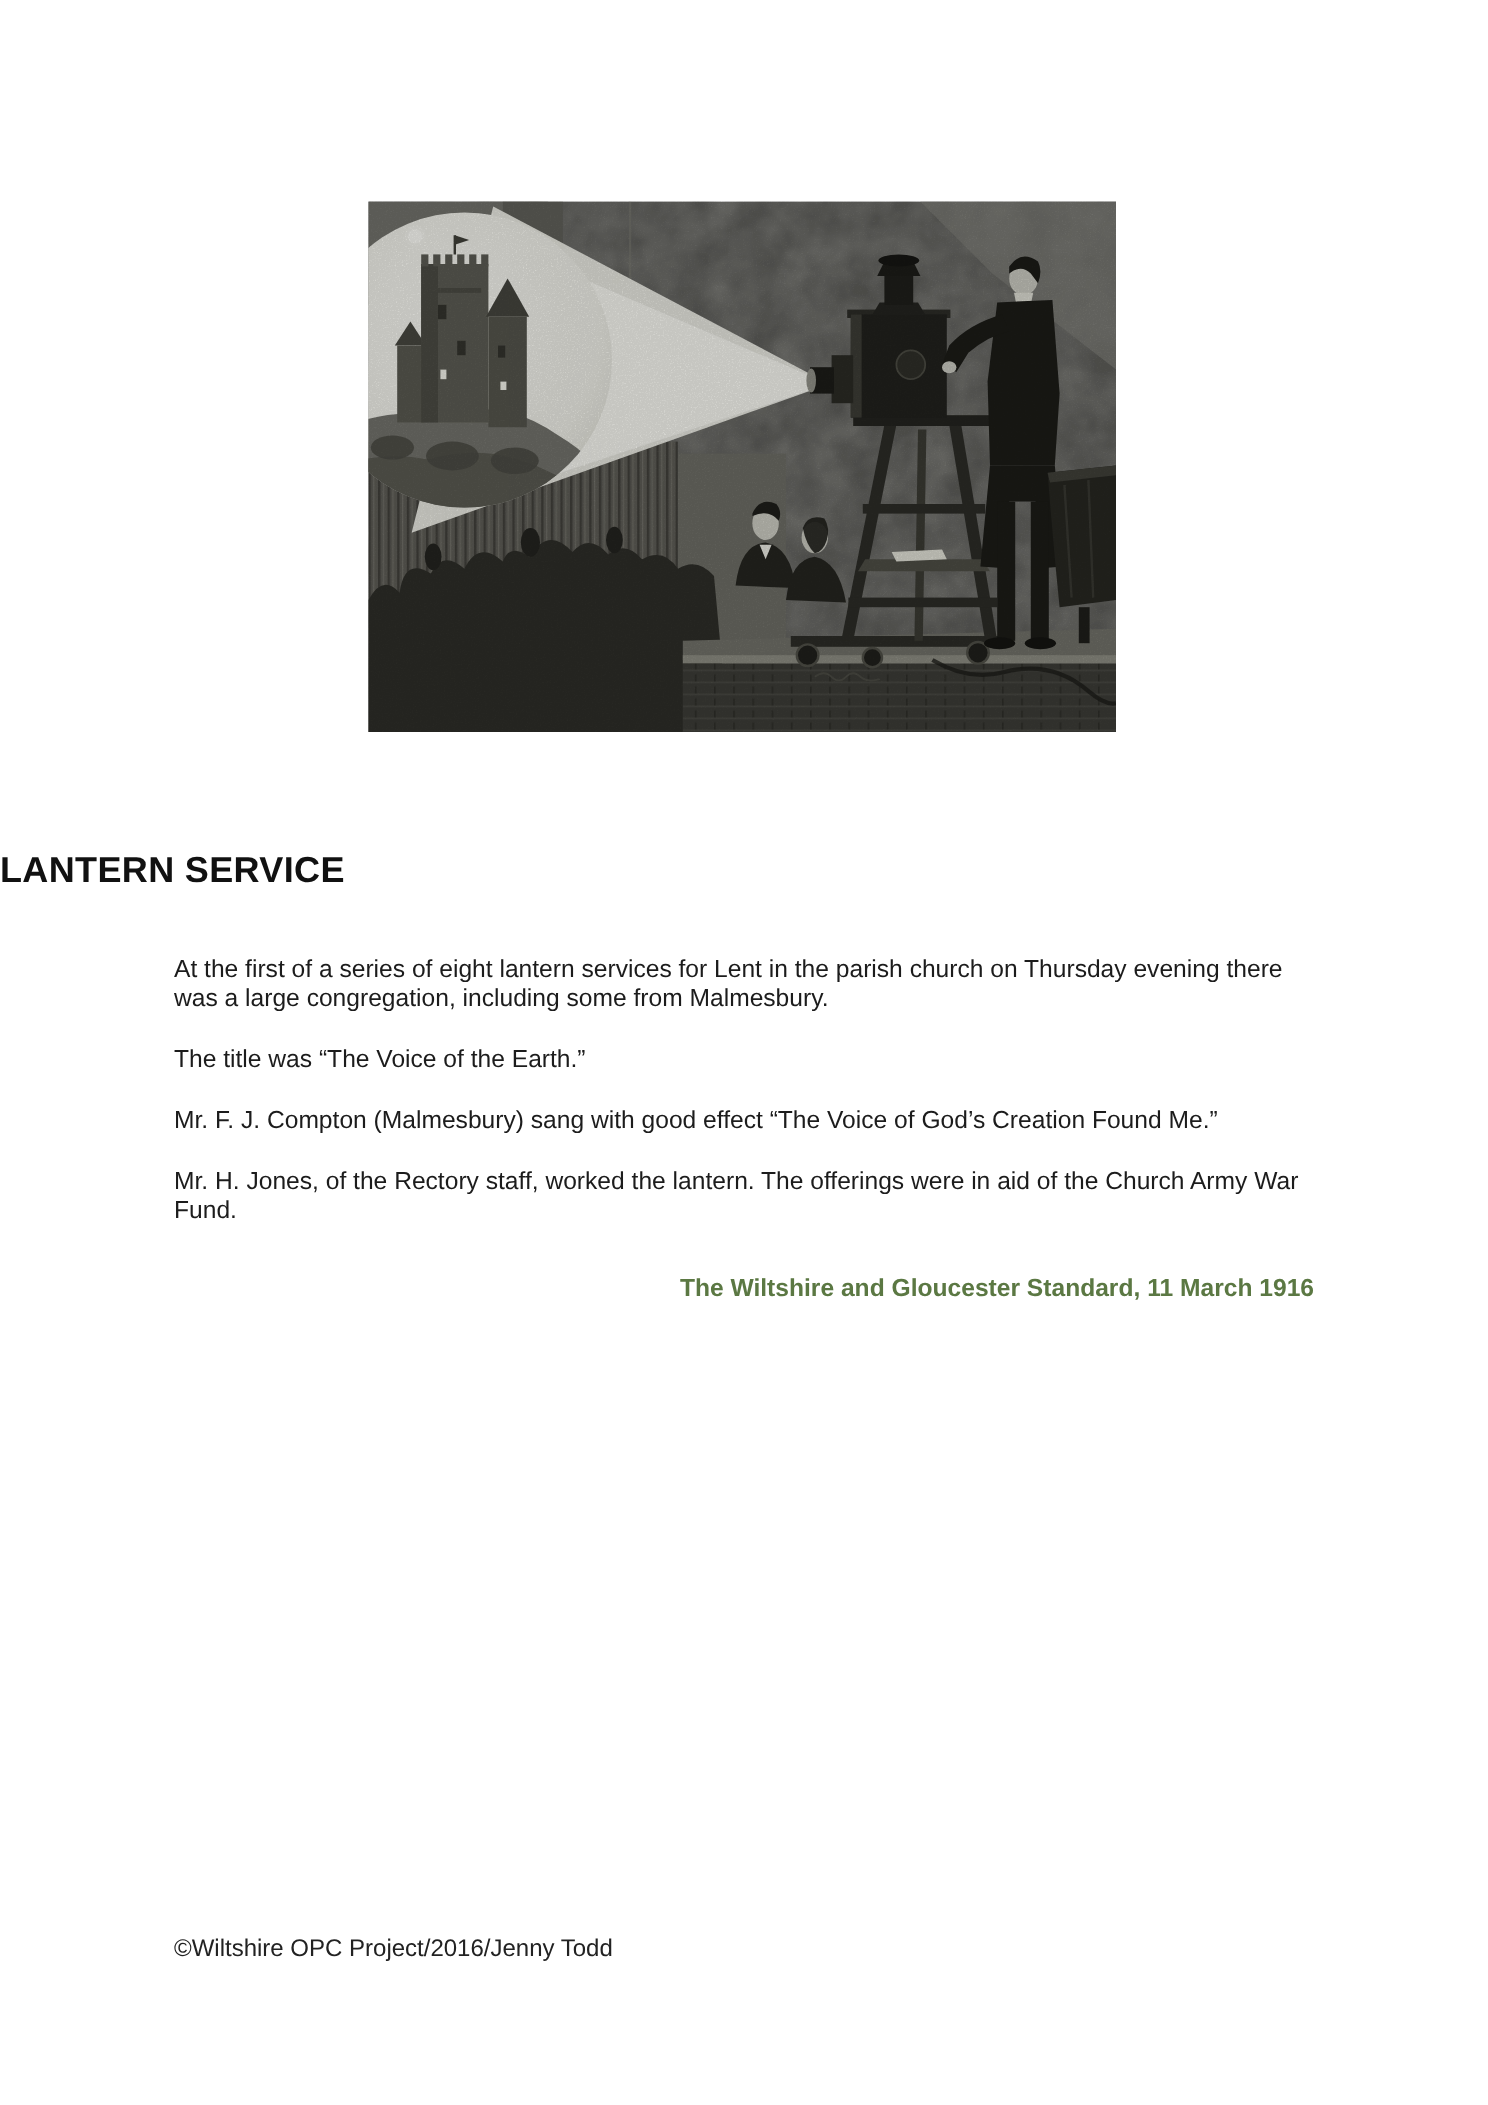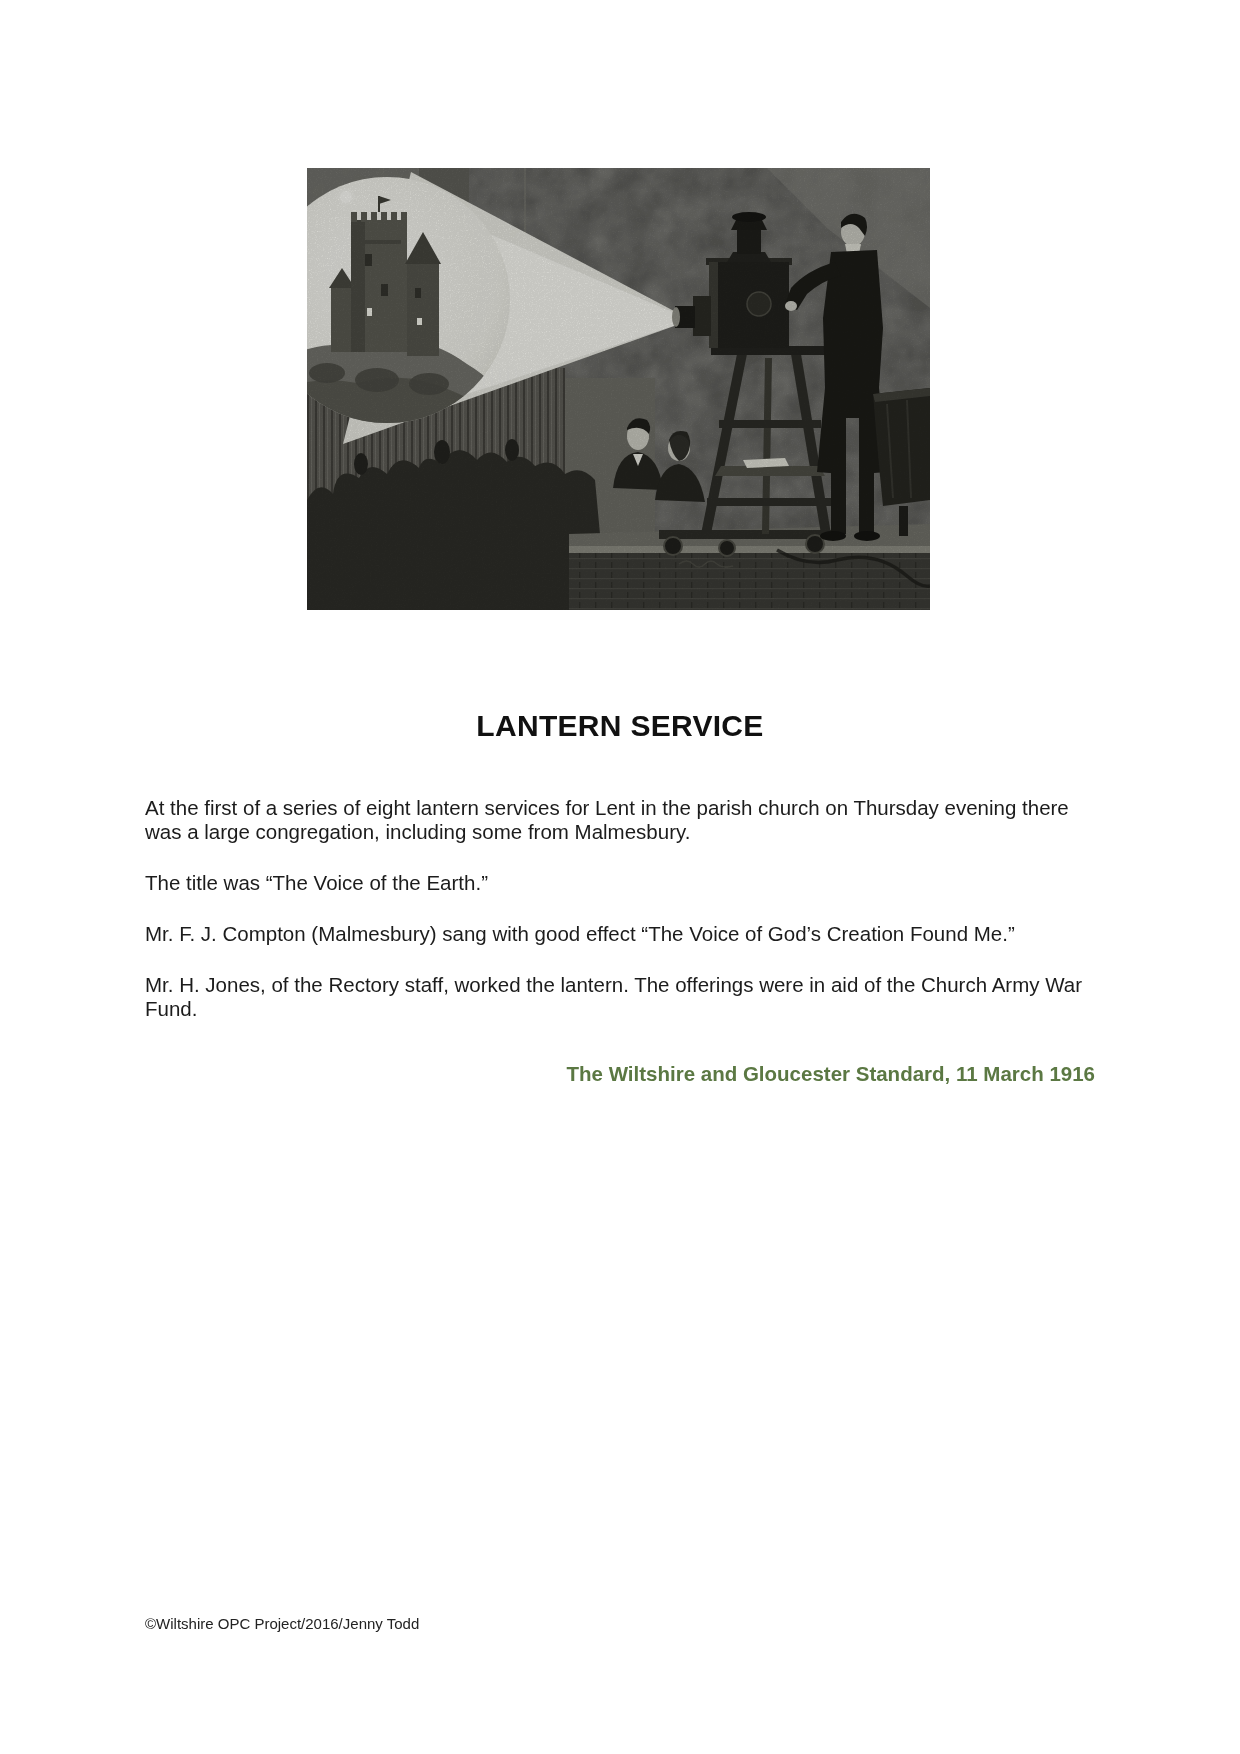--- a/index.html
+++ b/index.html
@@ -20,21 +20,21 @@
     top: 168px;
     width: 623px;
     height: 442px;
   }
   .figure svg { display: block; width: 100%; height: 100%; }
   .title {
     position: absolute;
     left: 0;
     top: 689px;
     width: 100%;
-    text-align: center;
+    text-align: left;
     font-size: 30px;
     font-weight: 700;
     letter-spacing: 0.3px;
     color: #111111;
   }
   .copy {
     position: absolute;
     left: 145px;
     top: 750px;
     width: 950px;
@@ -52,21 +52,21 @@
     font-size: 20.5px;
     line-height: 24px;
     font-weight: 700;
     text-align: right;
   }
   .footer {
     position: absolute;
     left: 145px;
     top: 1612px;
     width: 950px;
-    font-size: 15px;
+    font-size: 20px;
     line-height: 24px;
     color: #222222;
   }
 </style>
 </head>
 <body>
 
 <div class="page">
 
   <div class="figure">

